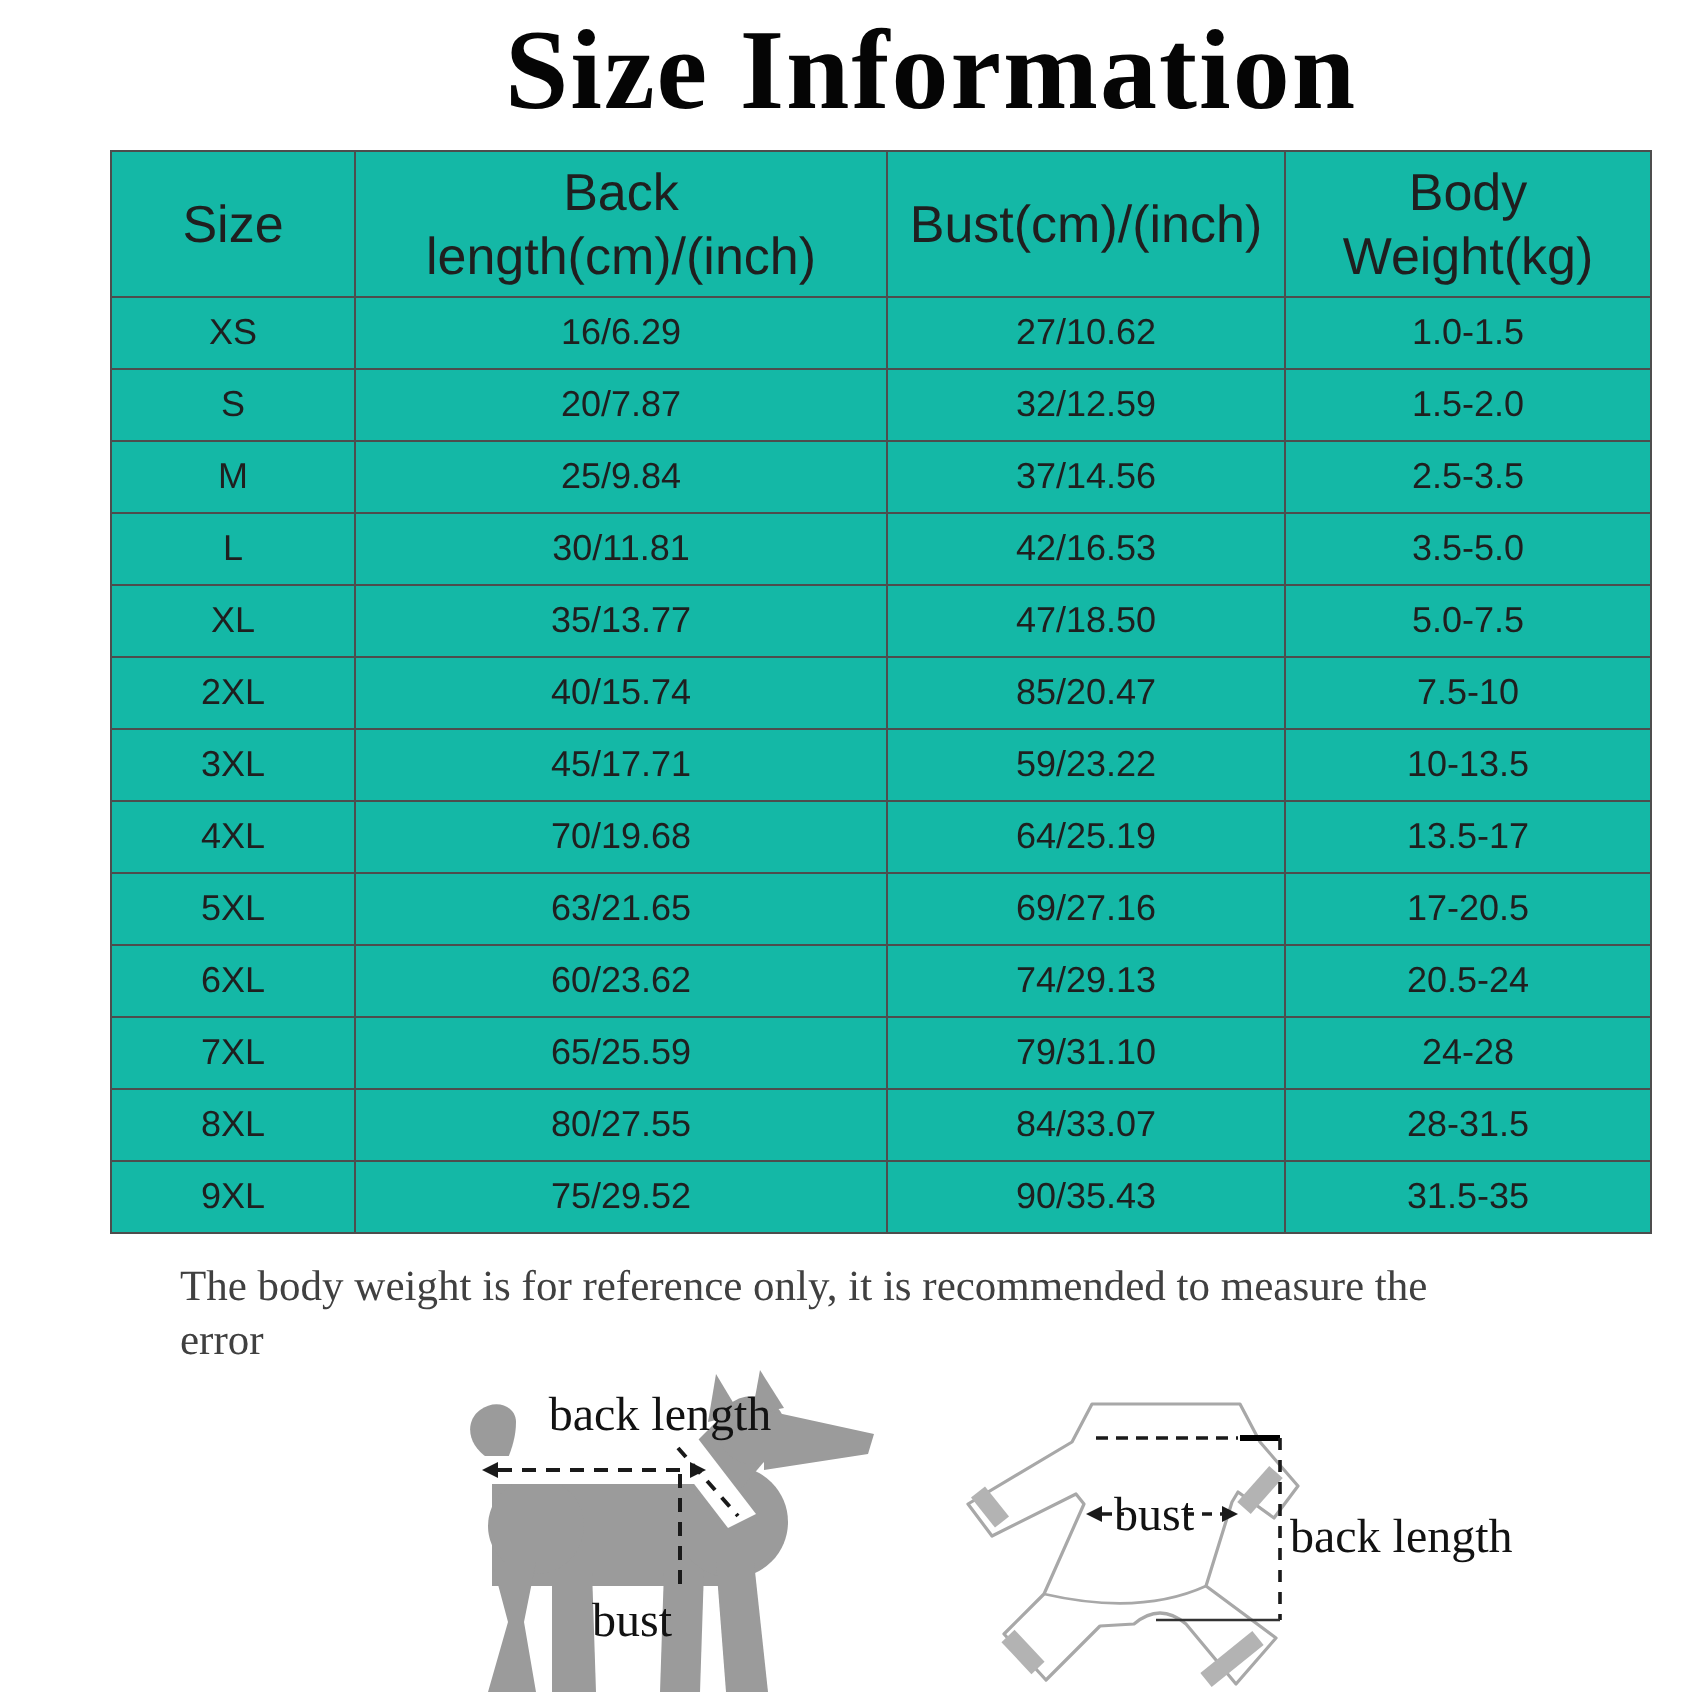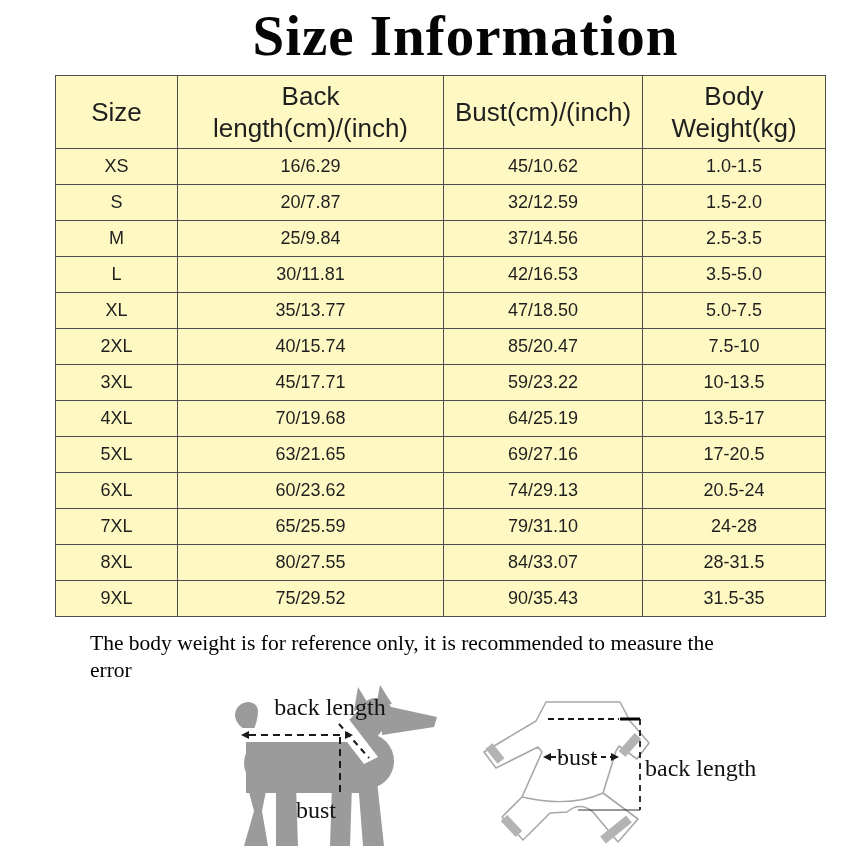--- a/index.html
+++ b/index.html
@@ -7,33 +7,33 @@
     width:851px;height:851px;background:#ffffff;position:relative;
     font-family:"Liberation Sans",sans-serif;overflow:hidden;
   }
   .title{
     position:absolute;top:0;left:40px;width:851px;height:72px;
     text-align:center;font-family:"Liberation Serif",serif;font-weight:700;
     font-size:57px;line-height:72px;color:#050505;letter-spacing:1px;
   }
   table.size-table{
     position:absolute;left:55px;top:75px;width:770px;
-    border-collapse:collapse;table-layout:fixed;background:#fef9c3;
+    border-collapse:collapse;table-layout:fixed;background:#14b8a6;
   }
   .size-table th,.size-table td{
     border:1px solid #4d4d4d;text-align:center;vertical-align:middle;
     font-family:"Liberation Sans",sans-serif;font-weight:400;color:#1f1f1f;
     padding:0;white-space:nowrap;overflow:hidden;
   }
   .size-table th{height:72px;font-size:26px;line-height:32px;}
   .size-table td{height:35px;font-size:18px;}
   .note{
     position:absolute;left:57px;top:630px;width:780px;
     font-family:"Liberation Serif",serif;font-size:21.5px;line-height:27px;
-    color:#000000;white-space:nowrap;
+    color:#404040;white-space:nowrap;
   }
   .note .indent{padding-left:33px;}
   .paren{font-size:28px;vertical-align:-3px;padding:0 5px;}
   svg{position:absolute;}
   svg text{font-family:"Liberation Serif",serif;font-size:24px;fill:#121212;}
 </style>
 </head>
 <body>
 
 <div class="title">Size Information</div>
@@ -50,21 +50,21 @@
         <th><span>Size</span></th>
         <th><span>Back</span><br><span>length(cm)/(inch)</span></th>
         <th><span>Bust(cm)/(inch)</span></th>
         <th><span>Body</span><br><span>Weight(kg)</span></th>
       </tr>
   </thead>
   <tbody>
       <tr>
         <td>XS</td>
         <td>16/6.29</td>
-        <td>45/10.62</td>
+        <td>27/10.62</td>
         <td>1.0-1.5</td>
       </tr>
       <tr>
         <td>S</td>
         <td>20/7.87</td>
         <td>32/12.59</td>
         <td>1.5-2.0</td>
       </tr>
       <tr>
         <td>M</td>

